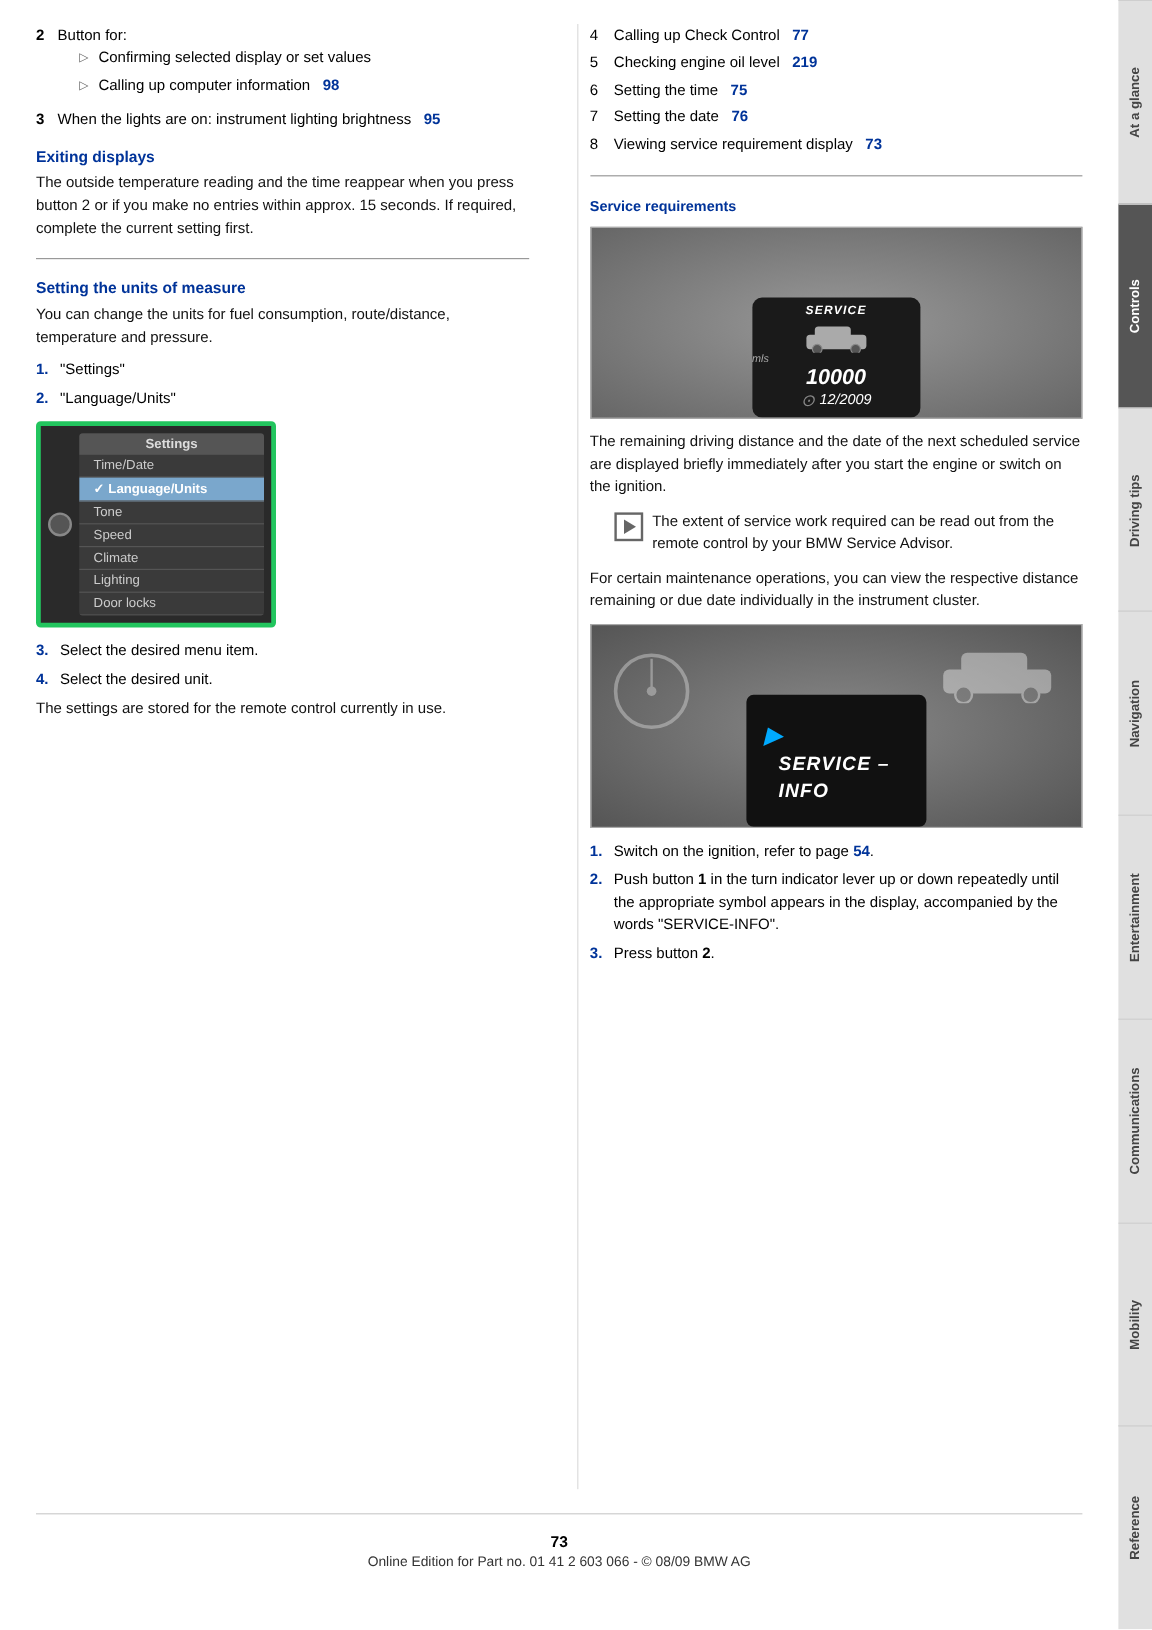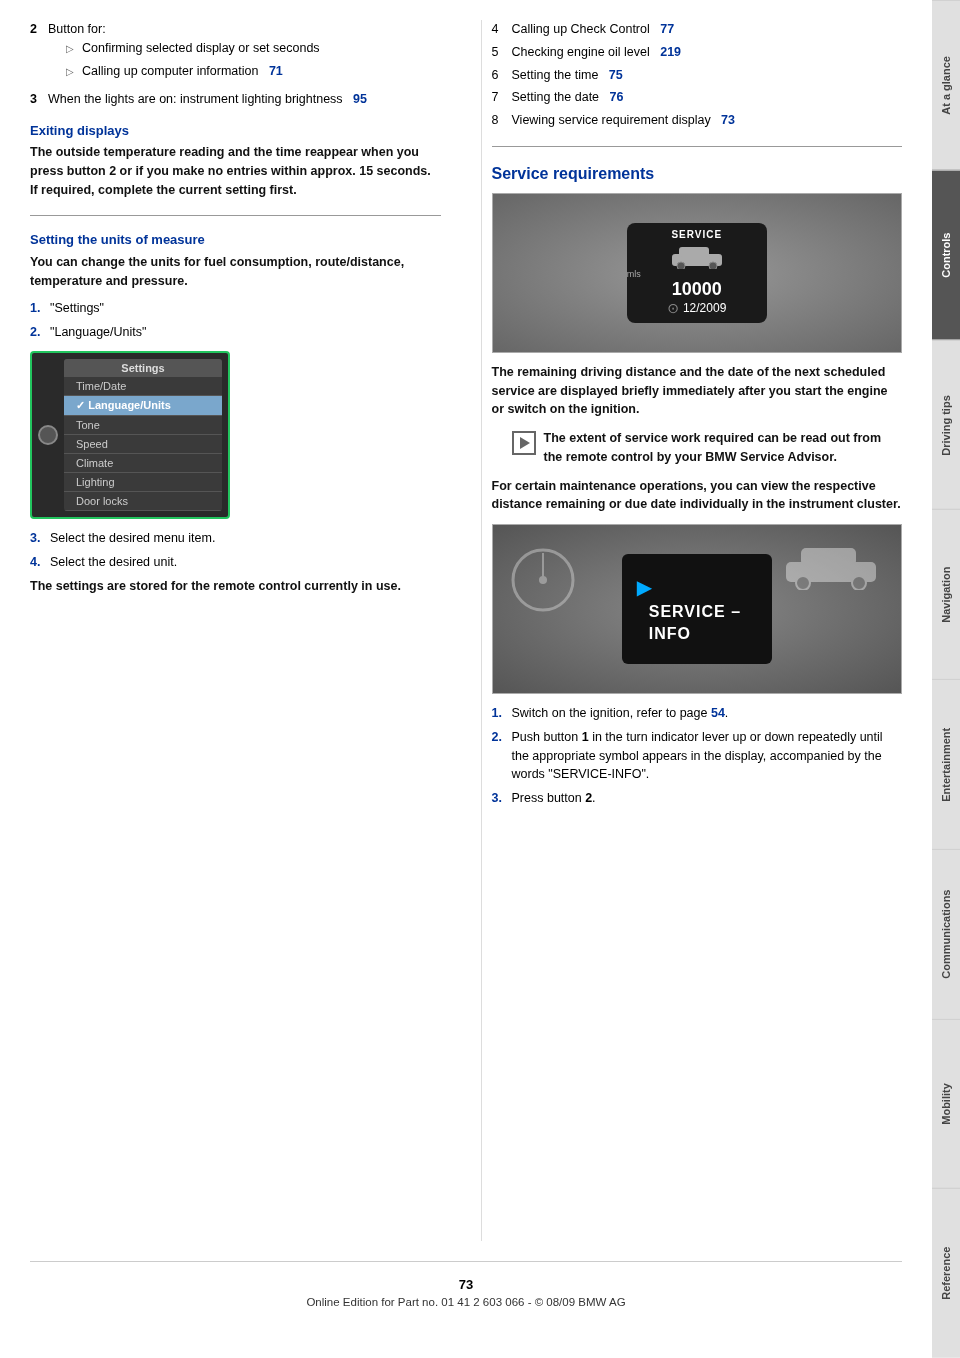--- a/index.html
+++ b/index.html
@@ -74,41 +74,40 @@
     }
 
     .col-right {
       flex: 1;
       padding-left: 10px;
       border-left: 1px solid #ddd;
     }
 
     
     .section-title {
-      font-size: 16px;
+      font-size: 12px;
       font-weight: bold;
       color: #003399;
       margin-bottom: 10px;
       margin-top: 18px;
     }
 
     .subsection-title {
       font-size: 13px;
       font-weight: bold;
       color: #003399;
       margin-bottom: 6px;
       margin-top: 14px;
     }
 
     .body-text {
       font-size: 12.5px;
       line-height: 1.5;
       margin-bottom: 8px;
       color: #111;
-      font-weight: bold;
     }
 
     .bold-number {
       font-weight: bold;
     }
 
     
     .top-list-item {
       display: flex;
       margin-bottom: 6px;
@@ -175,21 +174,21 @@
       font-weight: bold;
       color: #003399;
       margin-bottom: 5px;
       margin-top: 14px;
     }
 
     
     .settings-img {
       width: 200px;
       margin: 10px 0;
-      border: 2px solid #22c55e;
+      border: 4px solid #22c55e;
       background: #2a2a2a;
       border-radius: 4px;
       padding: 6px;
     }
 
     .settings-menu {
       background: #3a3a3a;
       border-radius: 3px;
       overflow: hidden;
       width: 100%;
@@ -402,47 +401,48 @@
     .img-bg-overlay {
       position: absolute;
       top: 0; left: 0; right: 0; bottom: 0;
       background: radial-gradient(ellipse at center, #999 0%, #666 100%);
     }
 
     .img-content {
       position: relative;
       z-index: 2;
       display: flex;
-      align-items: center;
+      align-items: flex-end;
       justify-content: center;
       width: 100%;
       height: 100%;
+      font-style: italic;
     }
   </style>
 </head>
 <body>
 
 <div class="page-container">
 
   <div class="main-content">
     <div class="two-col">
 
       <div class="col-left">
 
         <div class="top-list-item">
           <span class="top-list-number bold-number">2</span>
           <div class="top-list-content">
             <span>Button for:</span>
             <div class="sub-bullet">
               <span class="arrow-bullet">▷</span>
-              <span>Confirming selected display or set seconds</span>
+              <span>Confirming selected display or set values</span>
             </div>
             <div class="sub-bullet">
               <span class="arrow-bullet">▷</span>
-              <span>Calling up computer information &nbsp;&nbsp;<span class="link-ref">71</span></span>
+              <span>Calling up computer information &nbsp;&nbsp;<span class="link-ref">98</span></span>
             </div>
           </div>
         </div>
 
         <div class="top-list-item">
           <span class="top-list-number bold-number">3</span>
           <div class="top-list-content">
             <span>When the lights are on: instrument lighting brightness &nbsp;&nbsp;<span class="link-ref">95</span></span>
           </div>
         </div>

